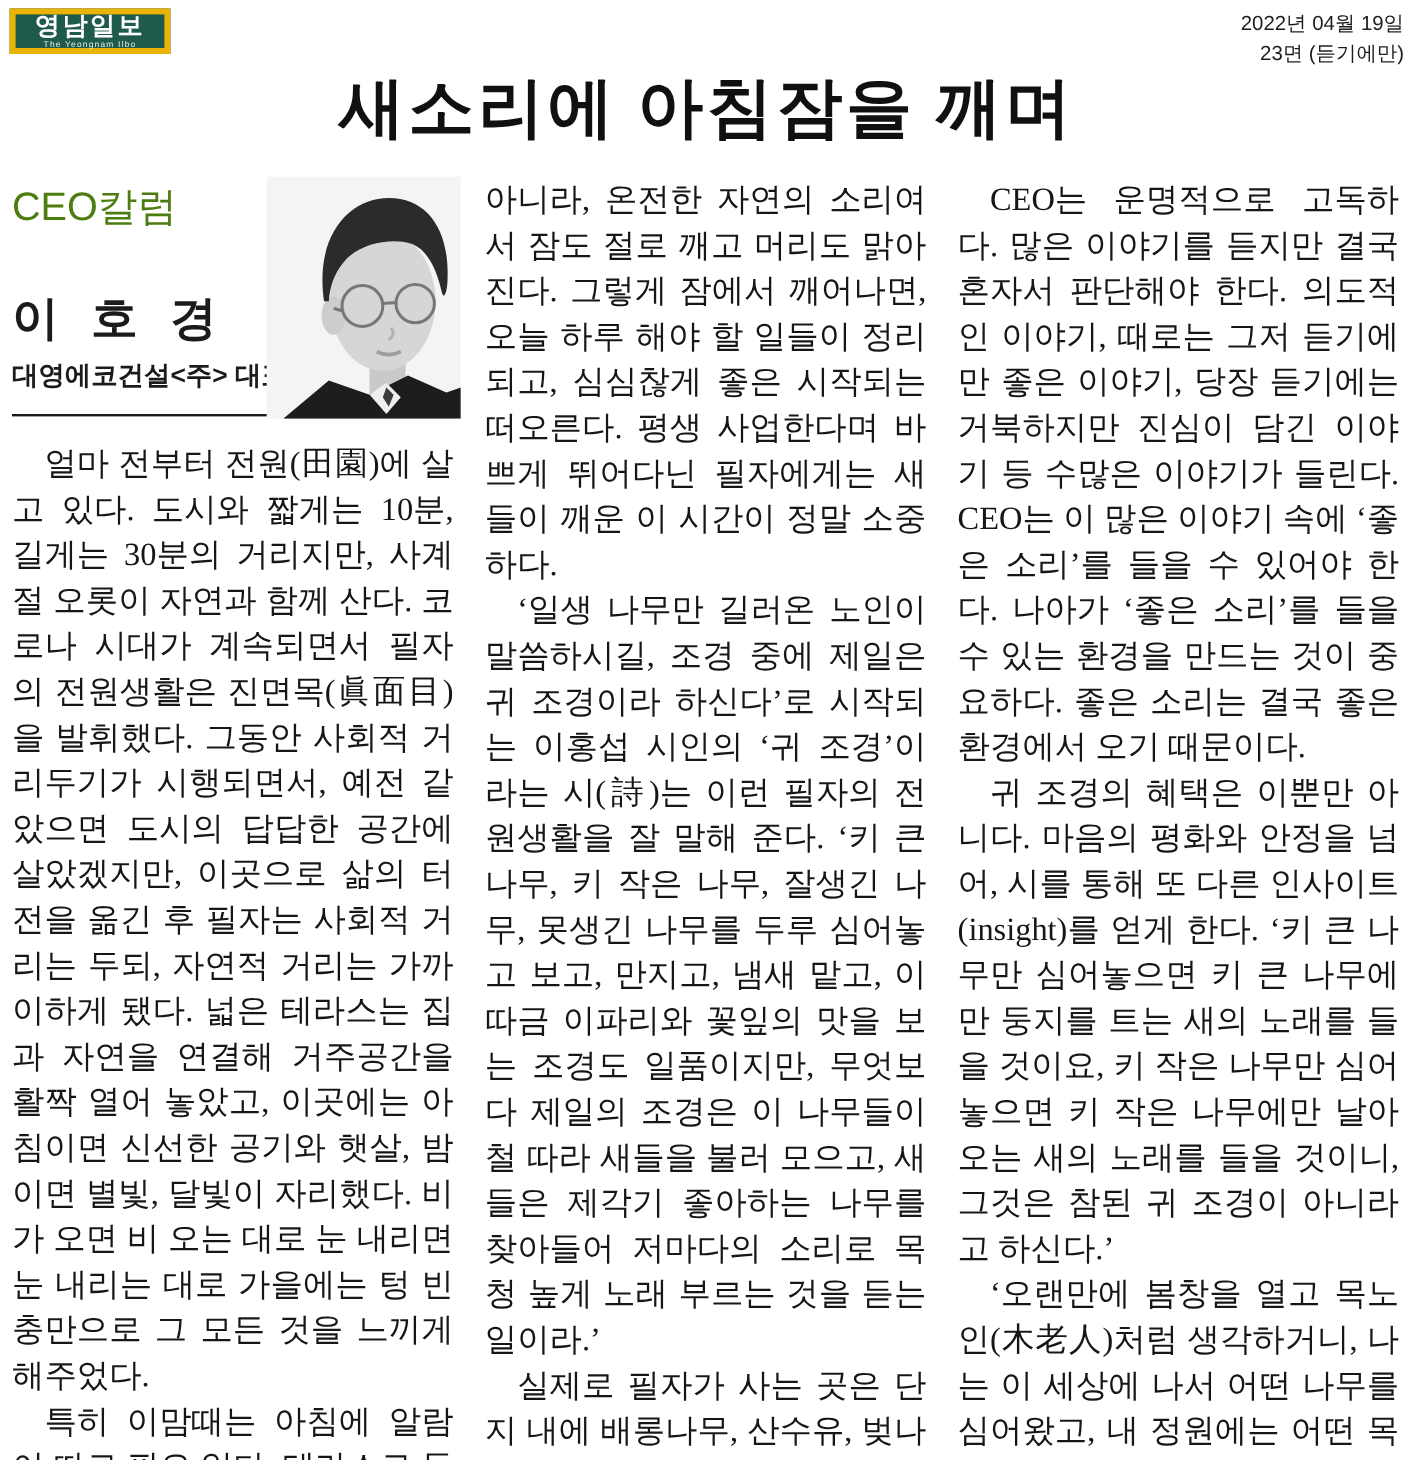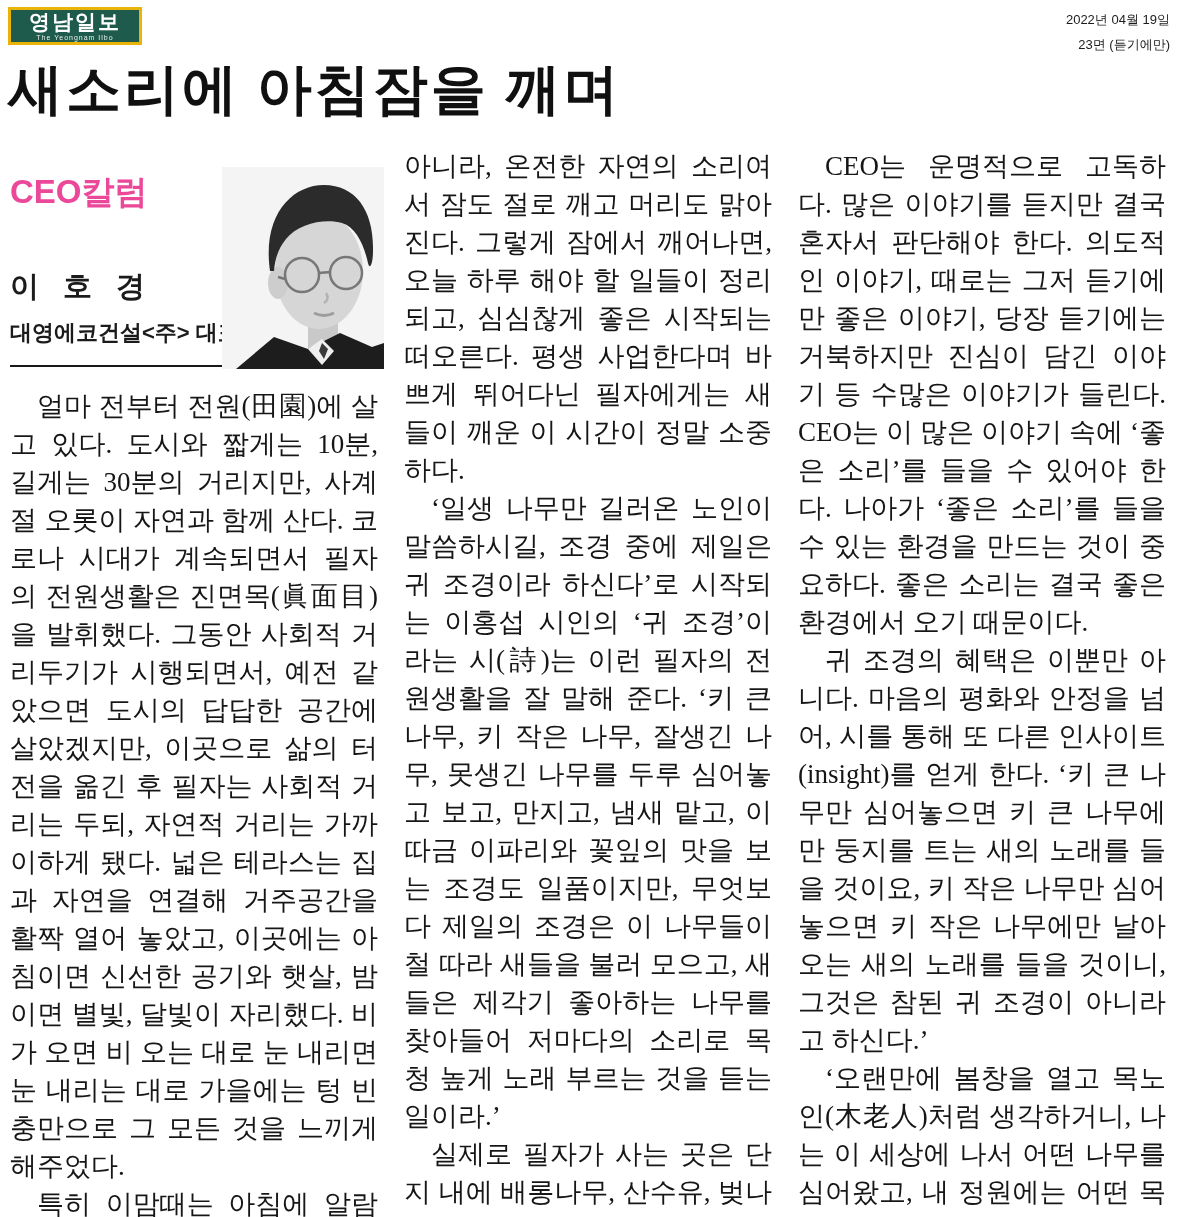--- a/index.html
+++ b/index.html
@@ -10,47 +10,47 @@
     color:#141414;
   }
   .page { position:relative; width:1178px; height:1217px; padding:5px 8px 0 8px; overflow:hidden; background:#fff; }
 
   
   .masthead { display:flex; justify-content:space-between; align-items:flex-start; height:48px; }
   .logo-box {
     width:134px; height:38px; margin-top:2px;
     background:#1e5b4c; color:#fff; text-align:center;
     display:flex; flex-direction:column; justify-content:center;
-    border:3px solid #eab308;
+    border:5px solid #eab308;
   }
   .logo-main { font-family:"Liberation Sans","DejaVu Sans",sans-serif; font-weight:bold; font-size:21px; line-height:22px; letter-spacing:2px; }
   .logo-sub  { font-family:"Liberation Sans","DejaVu Sans",sans-serif; font-size:7px; line-height:9px; letter-spacing:1px; color:#e8efe9; }
-  .dateline { text-align:right; font-family:"Liberation Sans","DejaVu Sans",sans-serif; font-size:13px; line-height:25px; color:#1c1c1c; padding-top:2px; }
+  .dateline { text-align:right; font-family:"Liberation Sans","DejaVu Sans",sans-serif; font-size:17px; line-height:25px; color:#1c1c1c; padding-top:2px; }
 
   
   .headline {
-    font-size:55px; font-weight:bold; letter-spacing:3px;
+    text-align:center; font-size:55px; font-weight:bold; letter-spacing:3px;
     margin-top:6px; line-height:62px; color:#101010;
   }
 
   
   .columns { display:flex; gap:26px; margin-top:26px; padding:0 2px; }
   .col { width:368px; font-size:27px; line-height:38px; text-align:justify; color:#161616; }
   .col p { text-indent:1em; word-break:break-all; }
   .col p.cont { text-indent:0; }
 
   
   .byline { position:relative; height:200px; border-bottom:2px solid #191919; margin-bottom:20px; }
   .column-label {
     font-family:"Liberation Sans","DejaVu Sans",sans-serif;
-    color:#ec4899; font-size:33px; font-weight:bold; letter-spacing:0px; padding-top:6px;margin-top:20px;
+    color:#4d7c0f; font-size:33px; font-weight:normal; letter-spacing:0px; padding-top:6px;
   }
   .author-name {
     font-family:"Liberation Sans","DejaVu Sans",sans-serif;
-    font-size:29px; font-weight:bold; letter-spacing:8px; margin-top:56px; color:#1b1b1b;
+    font-size:39px; font-weight:bold; letter-spacing:8px; margin-top:56px; color:#1b1b1b;
   }
   .author-affil {
     font-family:"Liberation Sans","DejaVu Sans",sans-serif;
     font-size:22px; font-weight:bold; margin-top:9px; color:#1b1b1b;
   }
   .portrait { position:absolute; right:-6px; bottom:-4px; width:162px; height:202px; }
 
   [data-interactable] { cursor:default; }
 </style>
 </head>

